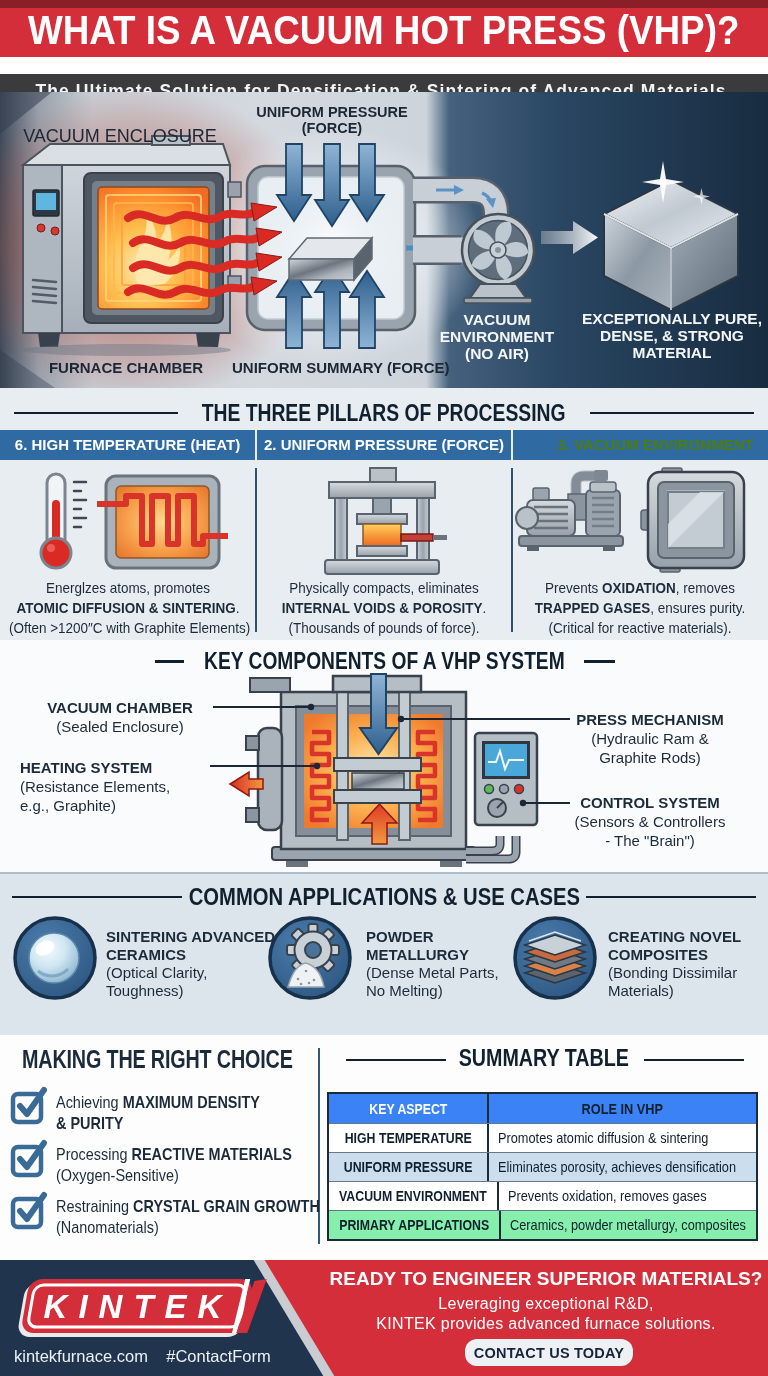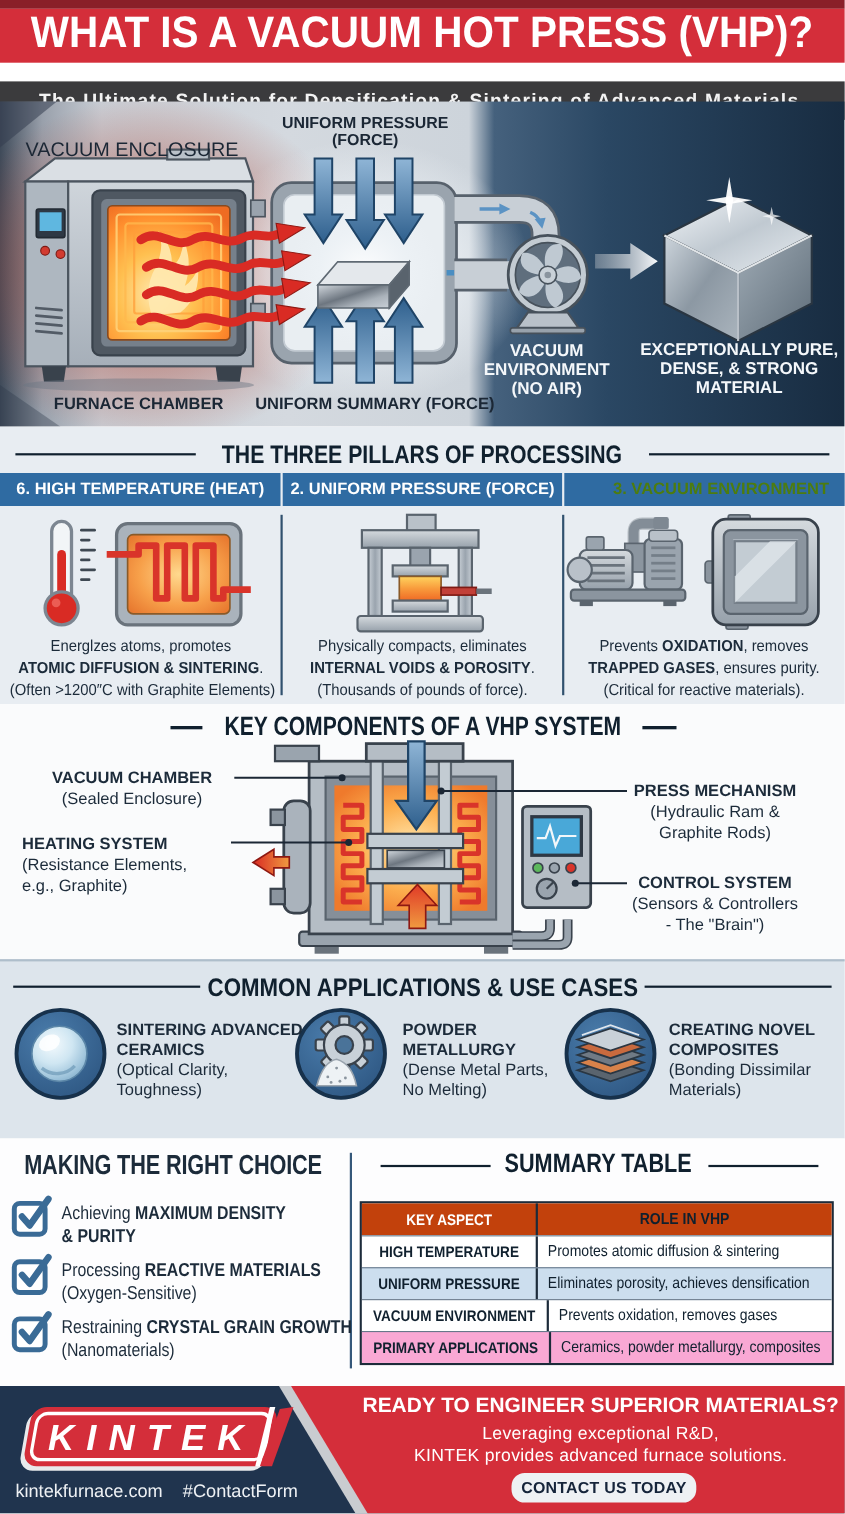--- a/index.html
+++ b/index.html
@@ -506,21 +506,21 @@
 <div class="abs" style="left:644px;top:1059px;width:100px;height:2px;background:#10202e;"></div>
 
 <div class="abs" id="sumtable" style="left:327px;top:1092px;width:431px;border:2px solid #1c2b3a;">
   <style>
   .trow{display:flex;height:29px;}
   .tl{flex:0 0 160px;display:flex;align-items:center;justify-content:center;border-right:2px solid #1c2b3a;font-weight:bold;font-size:14px;color:#10202e;white-space:nowrap;}
   .tl span{transform:scaleX(0.88);}
   .tr{flex:1 1 0;min-width:0;display:flex;align-items:center;padding-left:9px;font-size:14.5px;color:#10202e;white-space:nowrap;}
   .tr span{transform:scaleX(0.88);transform-origin:left;}
   </style>
-  <div class="trow" style="background:#c2410c;color:#fff;">
+  <div class="trow" style="background:#3b82f6;color:#fff;">
     <div class="tl" style="color:#fff;">
         <span>KEY ASPECT</span>
       </div>
     <div class="tr" style="font-weight:bold;justify-content:center;padding-left:0;">
         <span style="transform-origin:center;">ROLE IN VHP</span>
       </div>
   </div>
   <div class="trow" style="background:#fff;border-top:1px solid #66788a;">
     <div class="tl">
         <span>HIGH TEMPERATURE</span>
@@ -538,21 +538,21 @@
       </div>
   </div>
   <div class="trow" style="background:#fff;border-top:1px solid #66788a;">
     <div class="tl">
         <span>VACUUM ENVIRONMENT</span>
       </div>
     <div class="tr">
         <span>Prevents oxidation, removes gases</span>
       </div>
   </div>
-  <div class="trow" style="background:#f9a8d4;border-top:1px solid #66788a;">
+  <div class="trow" style="background:#86efac;border-top:1px solid #66788a;">
     <div class="tl">
         <span>PRIMARY APPLICATIONS</span>
       </div>
     <div class="tr">
         <span>Ceramics, powder metallurgy, composites</span>
       </div>
   </div>
 </div>
 
 <div class="abs" id="footer" style="left:0;top:1260px;width:768px;height:116px;background:#20344e;overflow:hidden;">

